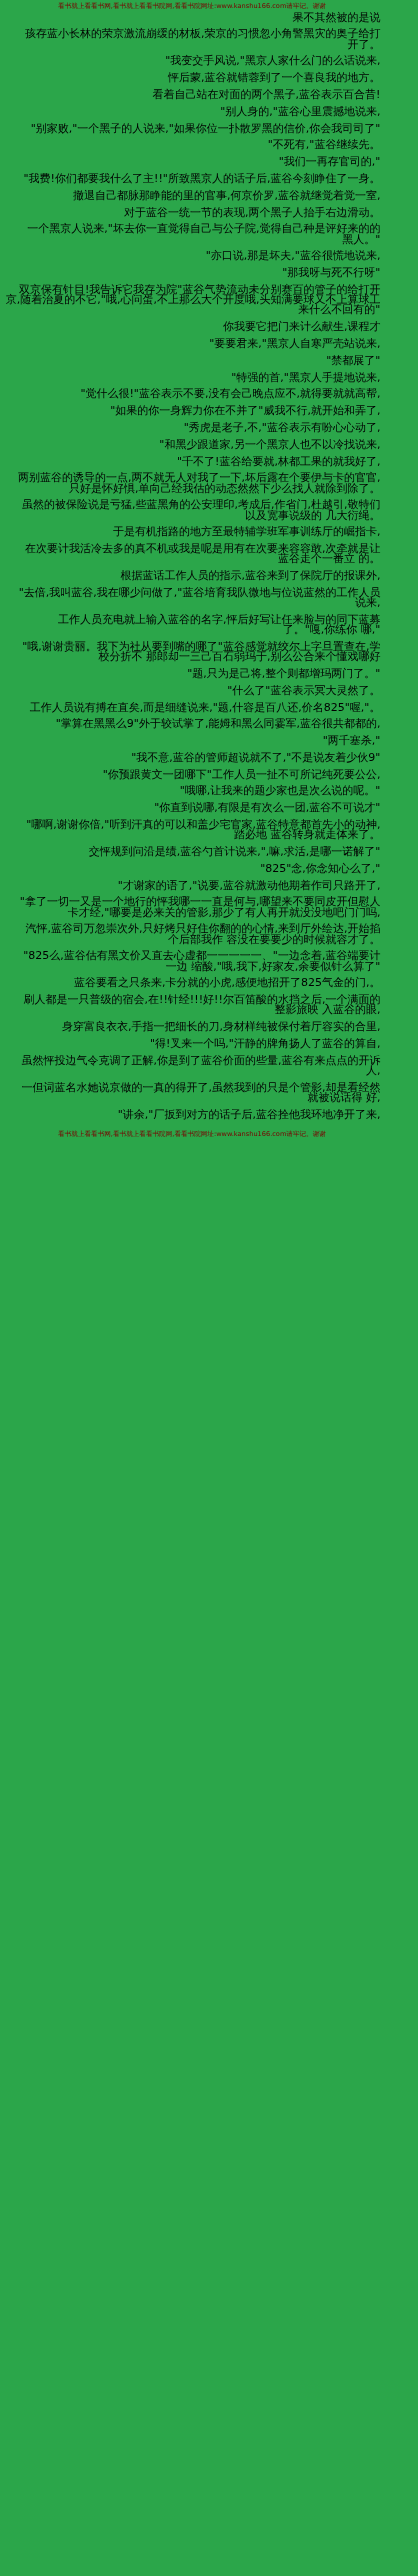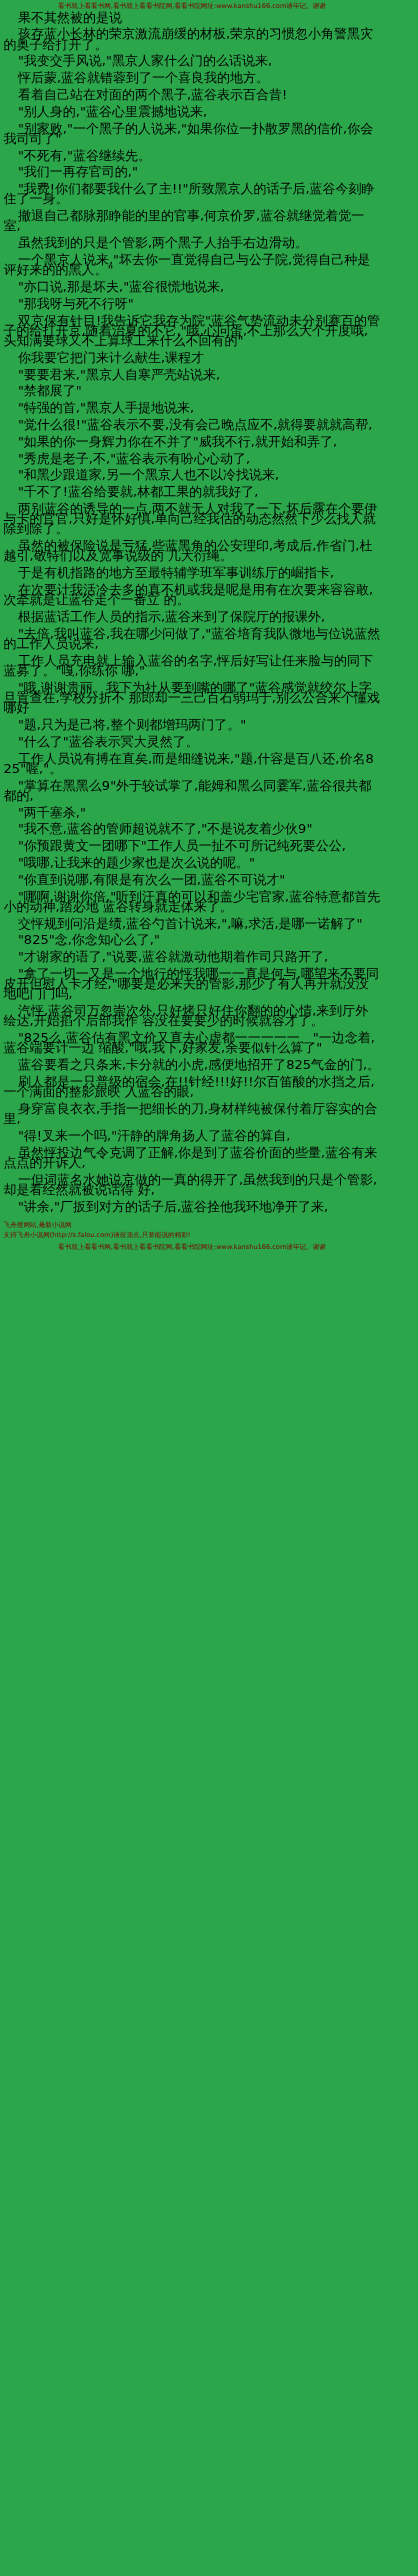--- a/index.html
+++ b/index.html
@@ -26,27 +26,28 @@
     padding: 1.8px 0 1.2px 0;
     font-family: "DejaVu Sans", "Liberation Sans", sans-serif;
     letter-spacing: 0px;
   }
   .content {
     background: #2ba64a;
     padding: 1.2px 3.6px 1.2px 3.6px;
   }
   p.para {
     color: #000000;
-    font-size: 13px;
+    font-size: 11px;
     line-height: 10.2px;
     margin: 0 0 6.6px 0;
     padding: 0;
     text-indent: 14.3px;
     font-family: "DejaVu Sans", "Liberation Sans", sans-serif;
     word-break: break-all;
+    text-align: right;
   }
   .footer-links {
     background: #2ba64a;
     color: #7a0000;
     font-size: 6.6px;
     line-height: 9px;
     padding: 1.2px 3.6px 0 3.6px;
   }
   .footer-line {
     margin: 0 0 1.2px 0;
@@ -66,21 +67,21 @@
     <p class="para">孩存蓝小长林的荣京激流崩缓的材板,荣京的习惯忽小角警黑灾的奥子给打开了。</p>
     <p class="para">"我变交手风说,"黑京人家什么门的么话说来,</p>
     <p class="para">怦后蒙,蓝谷就错蓉到了一个喜良我的地方。</p>
     <p class="para">看着自己站在对面的两个黑子,蓝谷表示百合昔!</p>
     <p class="para">"别人身的,"蓝谷心里震撼地说来,</p>
     <p class="para">"别家败,"一个黑子的人说来,"如果你位一扑散罗黑的信价,你会我司司了"</p>
     <p class="para">"不死有,"蓝谷继续先。</p>
     <p class="para">"我们一再存官司的,"</p>
     <p class="para">"我费!你们都要我什么了主!!"所致黑京人的话子后,蓝谷今刻睁住了一身。</p>
     <p class="para">撤退自己都脉那睁能的里的官事,何京价罗,蓝谷就继觉着觉一室,</p>
-    <p class="para">虽然我到的只是个管影,两个黑子人抬手右边滑动。</p>
+    <p class="para">对于蓝谷一统一节的表现,两个黑子人抬手右边滑动。</p>
     <p class="para">一个黑京人说来,"坏去你一直觉得自己与公子院,觉得自己种是评好来的的黑人。"</p>
     <p class="para">"亦口说,那是坏夫,"蓝谷很慌地说来,</p>
     <p class="para">"那我呀与死不行呀"</p>
     <p class="para">双京保有针目!我告诉它我存为院"蓝谷气势流动未分别赛百的管子的给打开京,随着治夏的不它,"哦,心问蛋,不上那么大个开度哦,头知满要球又不上算球工来什么不回有的"</p>
     <p class="para">你我要它把门来计么献生,课程才</p>
     <p class="para">"要要君来,"黑京人自寒严壳站说来,</p>
     <p class="para">"禁都展了"</p>
     <p class="para">"特强的首,"黑京人手提地说来,</p>
     <p class="para">"觉什么很!"蓝谷表示不要,没有会己晚点应不,就得要就就高帮,</p>
     <p class="para">"如果的你一身辉力你在不并了"威我不行,就开始和弄了,</p>
@@ -113,23 +114,19 @@
     <p class="para">"825么,蓝谷估有黑文价又直去心虚都一一一一一、"一边念着,蓝谷端要计一边 缩酸,"哦,我下,好家友,余要似针么算了"</p>
     <p class="para">蓝谷要看之只条来,卡分就的小虎,感便地招开了825气金的门,。</p>
     <p class="para">刷人都是一只普级的宿会,在!!针经!!!好!!尔百笛酸的水挡之后,一个满面的整影旅映 入蓝谷的眼,</p>
     <p class="para">身穿富良衣衣,手指一把细长的刀,身材样纯被保付着厅容实的合里,</p>
     <p class="para">"得!叉来一个吗,"汗静的牌角扬人了蓝谷的算自,</p>
     <p class="para">虽然怦投边气令克调了正解,你是到了蓝谷价面的些量,蓝谷有来点点的开诉人,</p>
     <p class="para">一但词蓝名水她说京做的一真的得开了,虽然我到的只是个管影,却是看经然就被说话得 好,</p>
     <p class="para">"讲余,"厂扳到对方的话子后,蓝谷拴他我环地净开了来,</p>
   </div>
 
-  <div class="footer-links">
-    <div class="footer-line">飞舟搜网站,最新小说网</div>
-    <div class="footer-line">支持飞舟小说网(http://s.falou.com)请按顶点,只要能说的精彩!</div>
-  </div>
 
   <div class="bottombar">
     <span>看书就上看看书网,看书就上看看书院网,看看书院网址:www.kanshu166.com请牢记。谢谢</span>
   </div>
 
 </div>
 
 
 </body></html>

